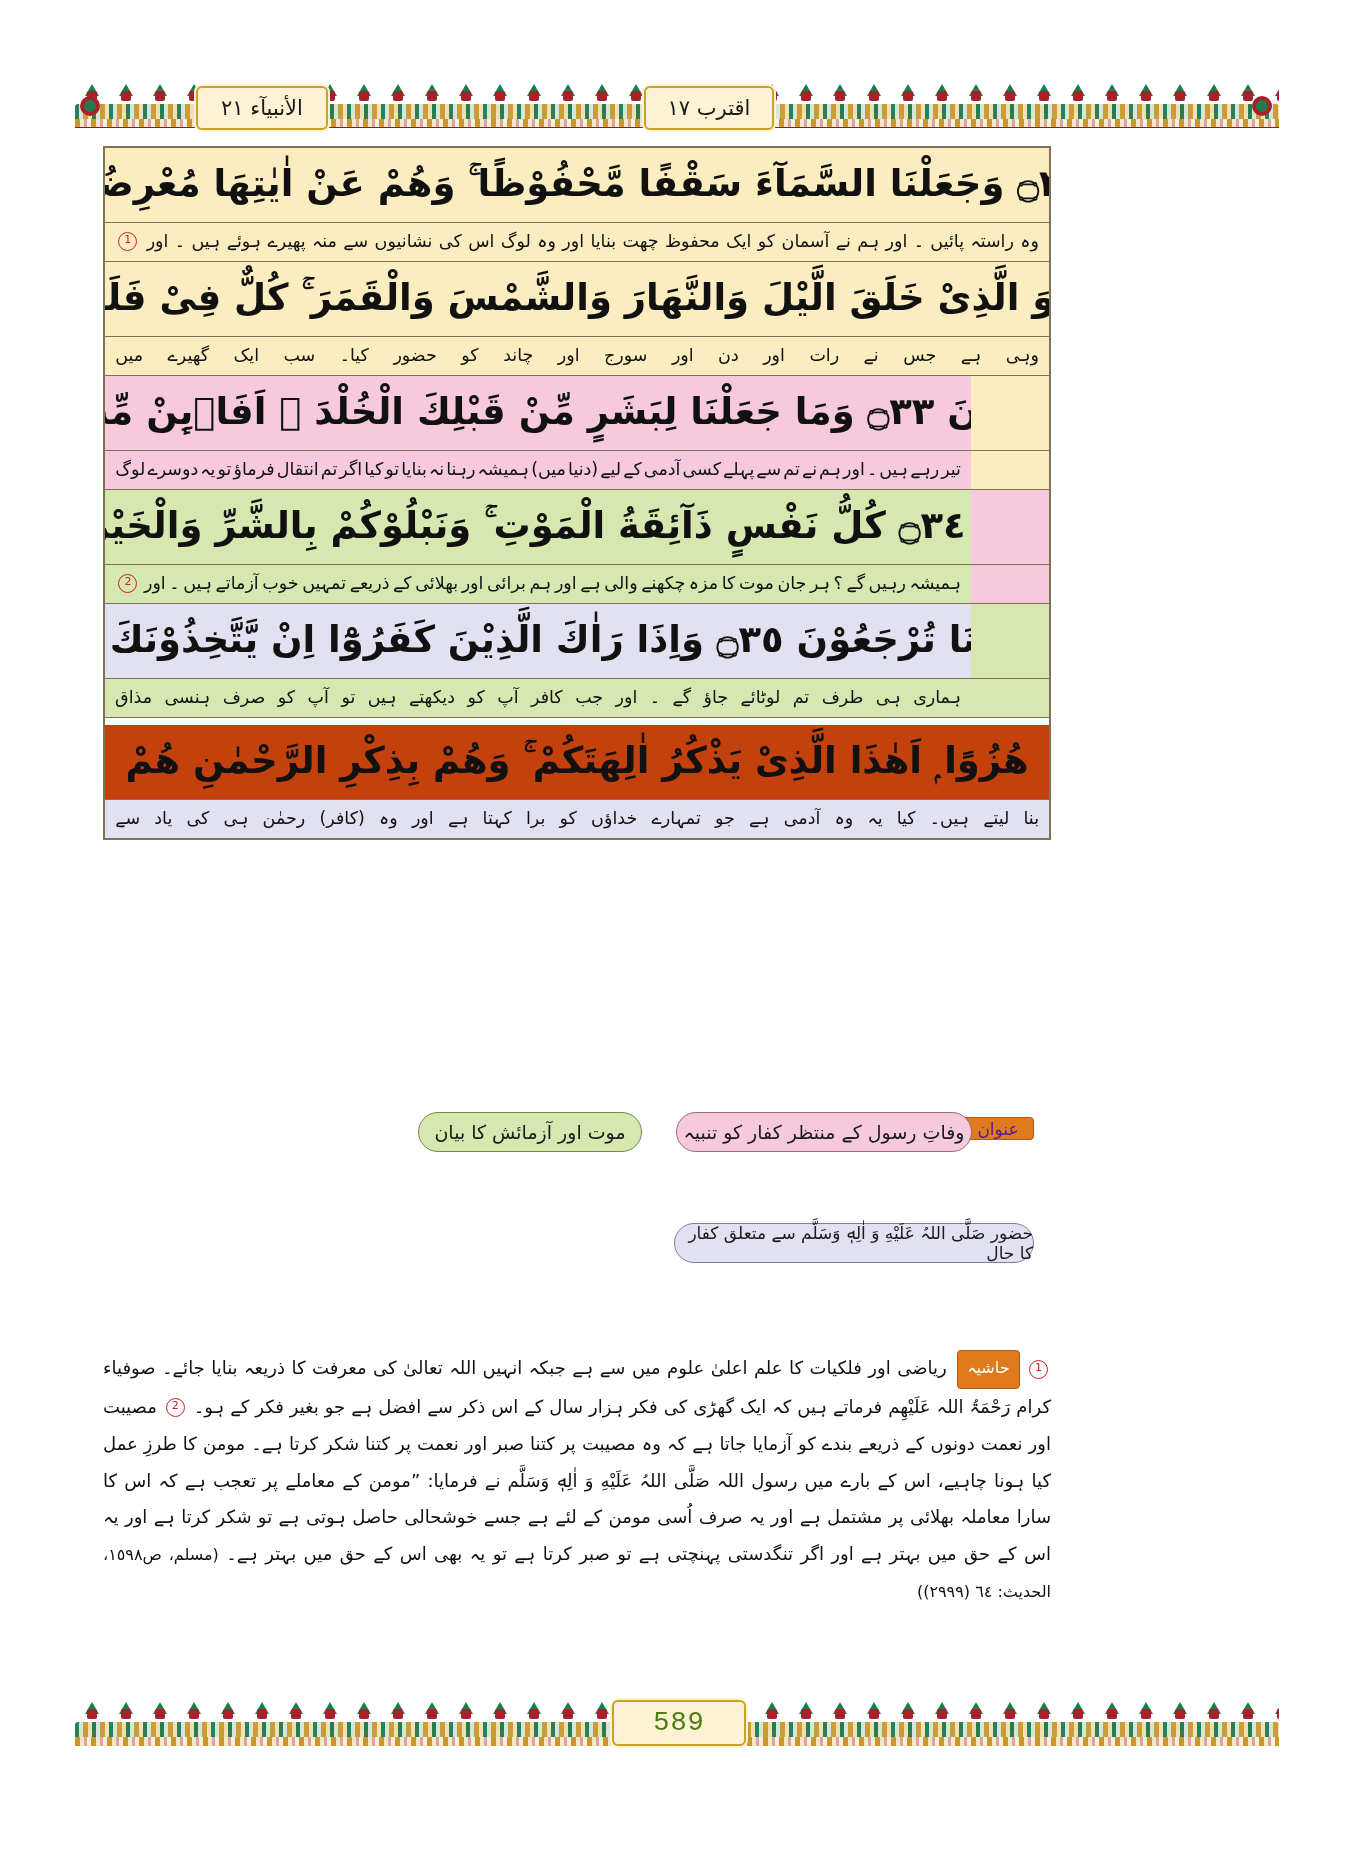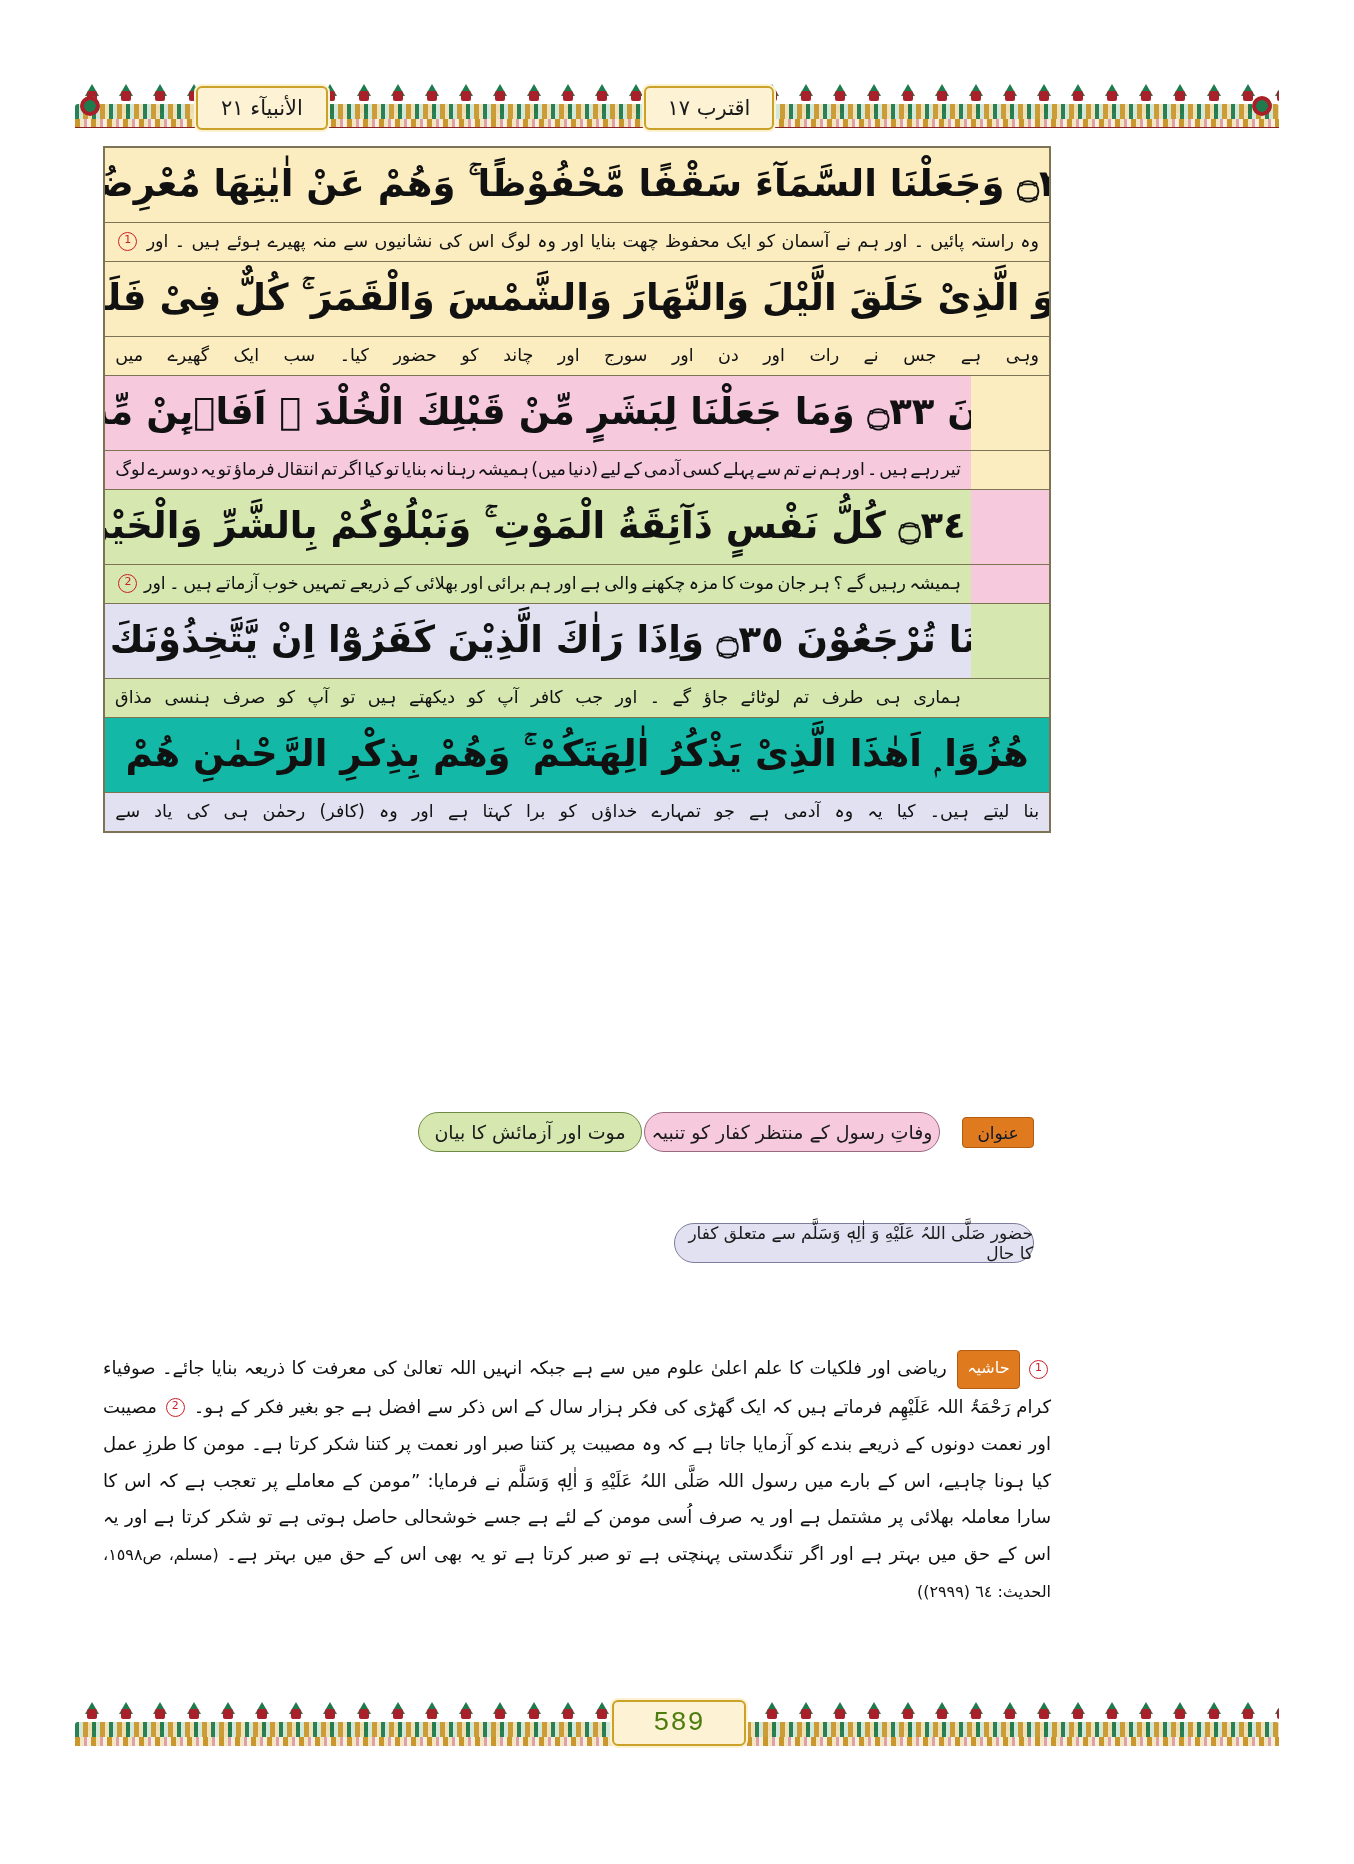--- a/index.html
+++ b/index.html
@@ -152,26 +152,26 @@
     position:absolute;
     border-radius:22px;
     display:flex;align-items:center;justify-content:center;
     direction:rtl;
     font-size:19px;
     color:#1a1a1a;
     box-sizing:border-box;
     font-family:"DejaVu Sans","Liberation Sans",sans-serif;
   }
   #pill-unwan{
-    left:962px;top:1117px;width:72px;height:31px;
+    left:962px;top:1117px;width:72px;height:23px;
     background:#e07a1f;border:1px solid #b35c10;border-radius:4px;
-    color:#0f172a;font-size:17px;
+    color:#4c1d95;font-size:17px;
   }
   #pill-pink{
-    left:644px;top:1112px;width:296px;height:40px;
+    left:676px;top:1112px;width:296px;height:40px;
     background:#f6c9dd;border:1.6px solid #9a6b80;
   }
   #pill-green{
     left:418px;top:1112px;width:224px;height:40px;
     background:#d6e8b0;border:1.6px solid #6f8a44;
   }
   #pill-lav{
     left:674px;top:1183px;width:360px;height:40px;
     background:#e2e1f2;border:1.6px solid #7c7c9e;
     font-size:17px;
@@ -424,21 +424,21 @@
           <span class="w">تو</span>
           <span class="w">آپ</span>
           <span class="w">کو</span>
           <span class="w">صرف</span>
           <span class="w">ہنسی</span>
           <span class="w">مذاق</span>
         </div>
         <div class="seg" style="flex: 0 0 78px; height: 38px; background: rgb(214, 232, 176);"></div>
       </div>
       <div class="row">
-        <div class="seg ar-line" style="background: #14b8a6; flex: 1 1 auto;">هُزُوًا ۭ اَهٰذَا الَّذِىْ يَذْكُرُ اٰلِهَتَكُمْ ۚ وَهُمْ بِذِكْرِ الرَّحْمٰنِ هُمْ</div>
+        <div class="seg ar-line" style="background: #c2410c; flex: 1 1 auto; margin-top: 7px;">هُزُوًا ۭ اَهٰذَا الَّذِىْ يَذْكُرُ اٰلِهَتَكُمْ ۚ وَهُمْ بِذِكْرِ الرَّحْمٰنِ هُمْ</div>
       </div>
       <div class="row">
         <div class="seg ur-line" style="background: rgb(226, 225, 242); flex: 1 1 auto;">
           <span class="w">بنا</span>
           <span class="w">لیتے</span>
           <span class="w">ہیں۔</span>
           <span class="w">کیا</span>
           <span class="w">یہ</span>
           <span class="w">وہ</span>
           <span class="w">آدمی</span>

